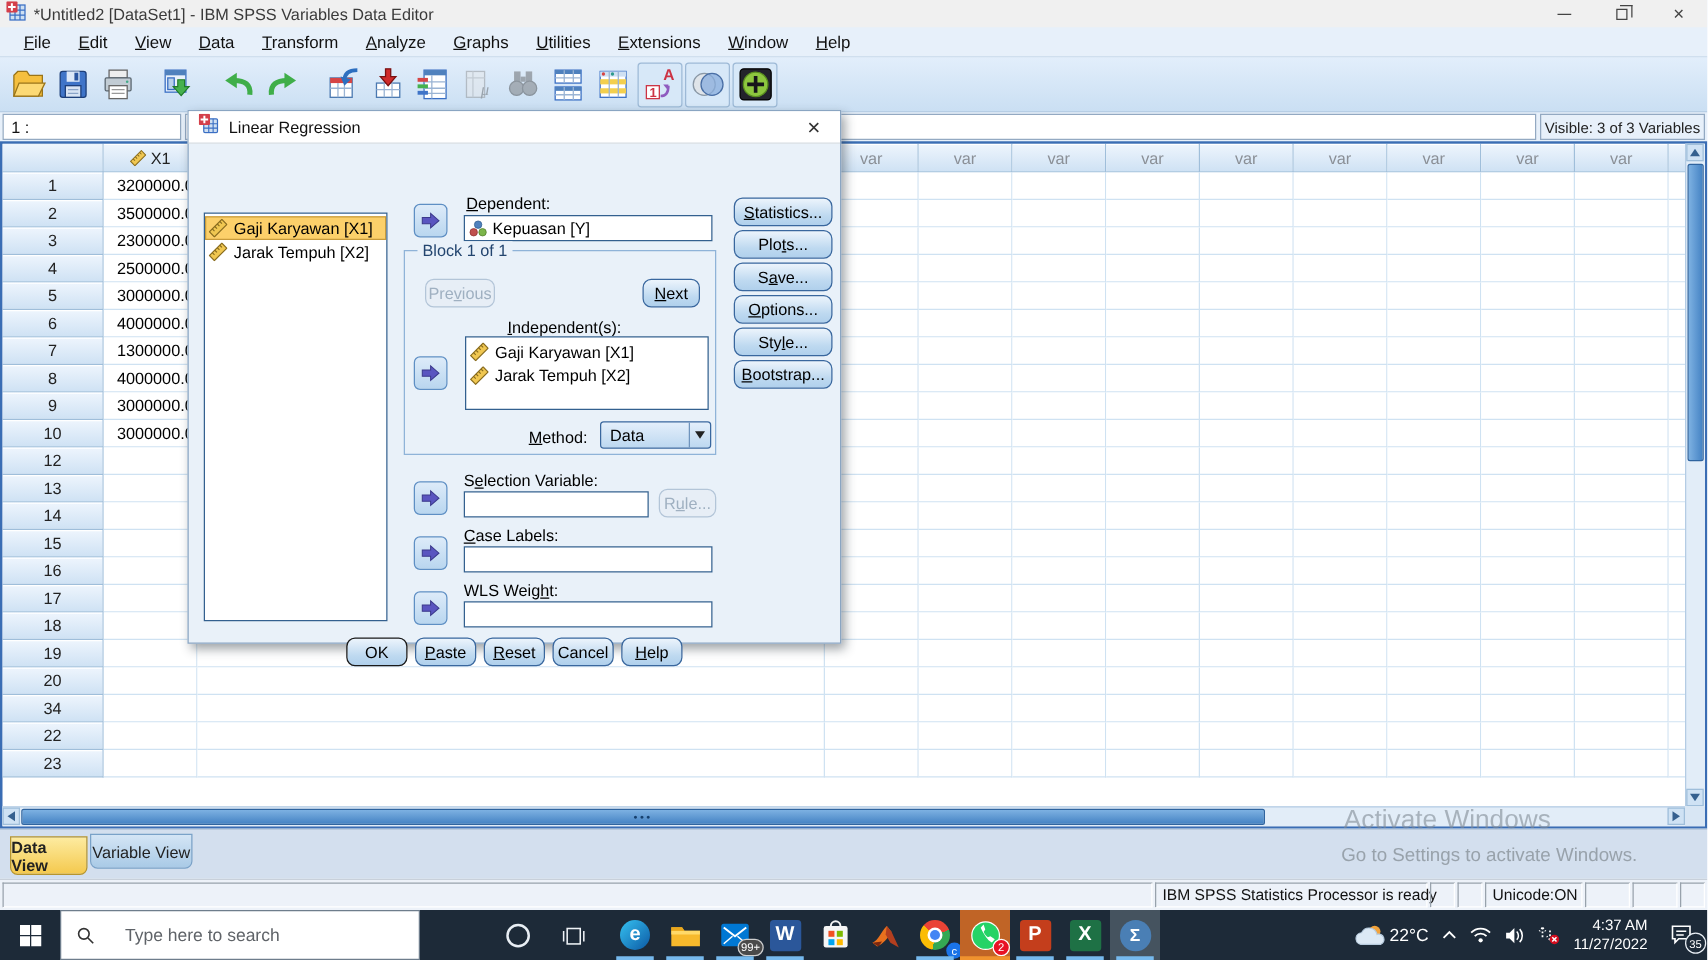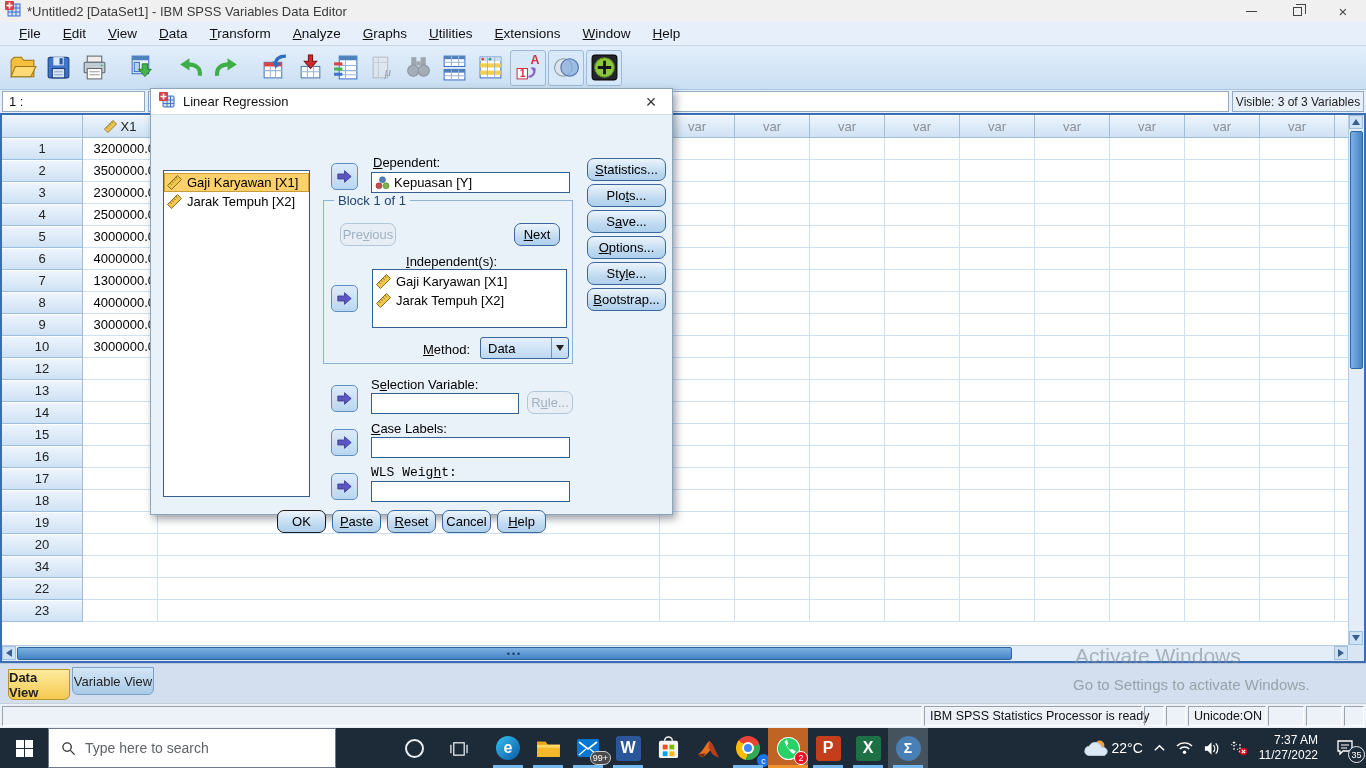--- a/index.html
+++ b/index.html
@@ -73,21 +73,21 @@
 
   
   .statusbar { position:absolute; left:0; top:703px; width:1366px; height:25px; background:#edf2f9; border-top:1px solid #c8d0da; display:flex; padding:2px 2px; gap:2px; }
   .seg { border:1px solid; border-color:#98a2ac #fff #fff #98a2ac; font-size:12.5px; color:#111; display:flex; align-items:center; padding:0 5px; white-space:nowrap; }
 
   
   .taskbar { position:absolute; left:0; top:728px; width:1366px; height:40px; background:#1d2a38; display:flex; align-items:stretch; z-index:60; }
   .tk-start { width:48px; display:flex; align-items:center; justify-content:center; }
   .winlogo { display:grid; grid-template-columns:8px 8px; grid-template-rows:8px 8px; gap:1px; }
   .winlogo span { background:#fff; }
-  .tk-search { width:288px; background:#fff; border:1px solid #6e7d8c; display:flex; align-items:center; gap:9px; padding-left:12px; }
+  .tk-search { width:288px; background:#fff; border:1px solid #6e7d8c; display:flex; align-items:center; gap:24px; padding-left:12px; }
   .tk-search .ph { font-size:14px; color:#5f6368; }
   .tk-btn { width:44px; display:flex; align-items:center; justify-content:center; }
   .slot { width:40px; position:relative; display:flex; align-items:center; justify-content:center; }
   .slot .under { position:absolute; left:5px; right:5px; bottom:0; height:3px; background:#76b9ed; }
   .slot.active { background:#45535f; }
   .slot.attention { background:#c06426; }
   .slot.attention .under { background:#f0922e; left:0; right:0; }
   .badge { position:absolute; right:0px; bottom:3px; min-width:14px; height:14px; border-radius:8px; background:#e81224; color:#fff; font-size:9px; display:flex; align-items:center; justify-content:center; padding:0 2px; border:1px solid #fff; }
   .badge.dark { background:#4a4a4a; border:1px solid #cfcfcf; right:-3px; }
   .sq-ic { width:25px; height:25px; border-radius:3px; color:#fff; font-weight:bold; font-size:16px; display:flex; align-items:center; justify-content:center; }
@@ -823,21 +823,21 @@
       </div>
       <div class="titem">
         <svg width="18" height="16" viewBox="0 0 18 16">
             <path d="M4 2v8M4 2l-2.5 3M4 2l2.5 3" stroke="#fff" stroke-width="1.4" fill="none" stroke-dasharray="1.5 1.6"></path>
             <path d="M10 12V4M10 12l-2.5-3M10 12l2.5-3" stroke="#fff" stroke-width="1.4" fill="none" stroke-dasharray="1.5 1.6"></path>
             <circle cx="13.5" cy="11.5" r="3.8" fill="#d40c1e"></circle>
             <path d="M11.8 9.8l3.4 3.4M15.2 9.8l-3.4 3.4" stroke="#fff" stroke-width="1.2"></path>
           </svg>
       </div>
       <div class="clock">
-        <div>7:37 AM</div>
+        <div>4:37 AM</div>
         <div>11/27/2022</div>
       </div>
       <div class="titem" style="width:42px;position:relative;">
         <svg width="20" height="18" viewBox="0 0 20 18">
             <path d="M3 2h14v10H8l-3 3v-3H3z" fill="none" stroke="#fff" stroke-width="1.3"></path>
             <path d="M6 6h8M6 9h6" stroke="#fff" stroke-width="1.2"></path>
           </svg>
         <span style="position:absolute;right:1px;bottom:5px;width:17px;height:17px;border-radius:50%;border:1.5px solid #e8eef4;background:#1d2a38;color:#fff;font-size:9px;display:flex;align-items:center;justify-content:center;">35</span>
       </div>
     </div>
@@ -953,21 +953,21 @@
       <div class="field" style="left:220px; top:278px; width:148px; height:21px;">
           <span></span>
         </div>
       <div class="dlg-btn disabled" style="left:376px; top:276px; width:46px; height:23px;">R<u>u</u>le...</div>
 
       <div class="lbl" style="left:220px; top:306px;"><u>C</u>ase Labels:</div>
       <div class="field" style="left:220px; top:322px; width:199px; height:21px;">
           <span></span>
         </div>
 
-      <div class="lbl" style="left:220px; top:350px;font-family:Liberation Mono, monospace;">WLS Weig<u>h</u>t:</div>
+      <div class="lbl" style="left:220px; top:350px;">WLS Weig<u>h</u>t:</div>
       <div class="field" style="left:220px; top:366px; width:199px; height:21px;">
           <span></span>
         </div>
 
       <div id="sidebtns">
           <div class="dlg-btn" style="left:436px; top:43px; width:79px; height:23px;"><u>S</u>tatistics...</div>
           <div class="dlg-btn" style="left:436px; top:69px; width:79px; height:23px;">Plo<u>t</u>s...</div>
           <div class="dlg-btn" style="left:436px; top:95px; width:79px; height:23px;">S<u>a</u>ve...</div>
           <div class="dlg-btn" style="left:436px; top:121px; width:79px; height:23px;"><u>O</u>ptions...</div>
           <div class="dlg-btn" style="left:436px; top:147px; width:79px; height:23px;">Sty<u>l</u>e...</div>

